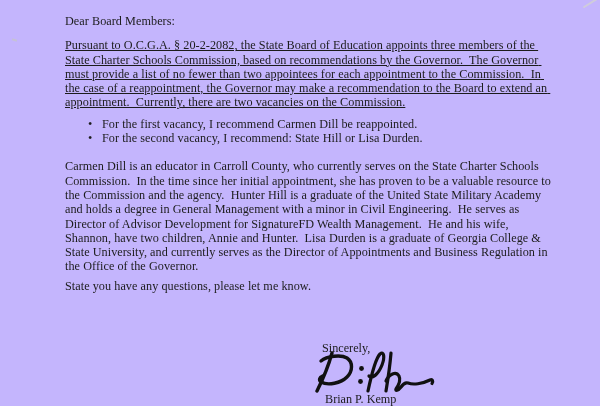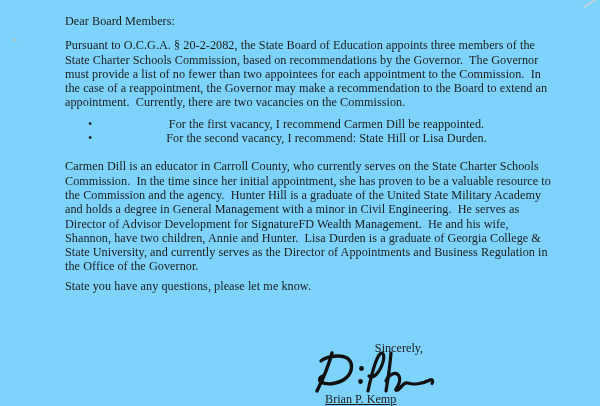--- a/index.html
+++ b/index.html
@@ -1,42 +1,41 @@
 <!DOCTYPE html>
 <html><head>
 <meta charset="utf-8">
 <style>
   html, body { margin: 0; padding: 0; background: #e8e8e8; }
   .page {
     position: relative;
     width: 600px;
     height: 406px;
-    background: #7dd3fc;
+    background: #c4b5fd;
     overflow: hidden;
     font-family: "Liberation Serif", "DejaVu Serif", serif;
     color: #1c1c1c;
   }
   .content {
     position: absolute;
     left: 65px;
     top: 14px;
     width: 486px;
     font-size: 12.2px;
     line-height: 14.3px;
     letter-spacing: 0.05px;
   }
   .content p { margin: 0; white-space: pre-wrap; }
   .salutation   { margin-bottom: 10px !important; }
-  .p-legal      { margin-bottom: 7px  !important; }
+  .p-legal      { margin-bottom: 7px  !important; text-decoration: underline; }
   .p-intro      { margin-bottom: 11px !important; }
   .nominee-list {
     margin: 4px 0 14px 23px;
     padding: 0;
     list-style: none;
-    text-align: center;
   }
   .nominee-list li {
     position: relative;
     padding-left: 14px;
     white-space: pre-wrap;
   }
   .nominee-list li::before {
     content: "\2022";
     position: absolute;
     left: 0;
@@ -45,36 +44,34 @@
   .p-bios      { margin-bottom: 5px !important; }
 
   .sig-block {
     position: absolute;
     left: 316px;
     top: 341px;
     width: 160px;
     height: 65px;
     font-size: 12.2px;
     line-height: 14.3px;
-    text-align: center;
   }
   .closing { margin-left: 6px; }
   .sig-svg {
     position: absolute;
     left: -2px;
     top: 10px;
     width: 125px;
     height: 48px;
   }
   .signer {
     position: absolute;
     left: 9px;
     top: 51px;
     white-space: nowrap;
-    text-decoration: underline;
   }
 
   
   .speck-left {
     position: absolute;
     left: 12px;
     top: 39px;
     width: 5px;
     height: 2px;
     background: #c6c6c6;

